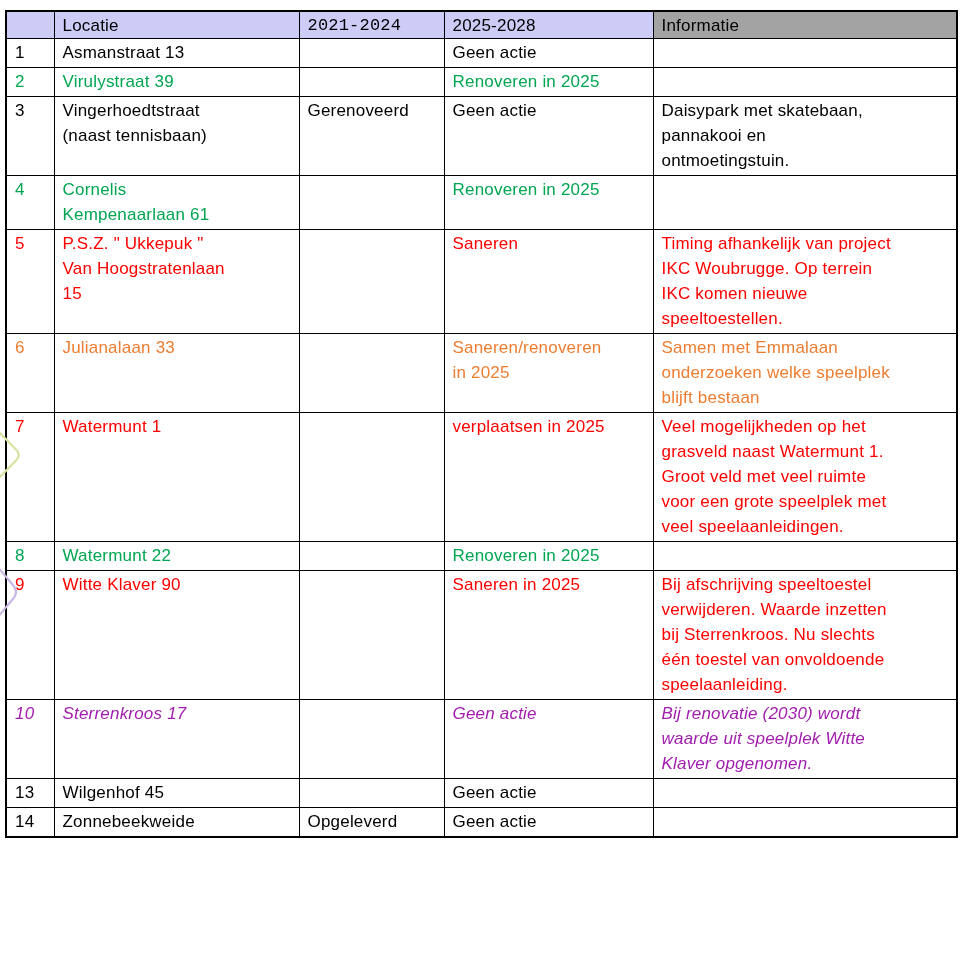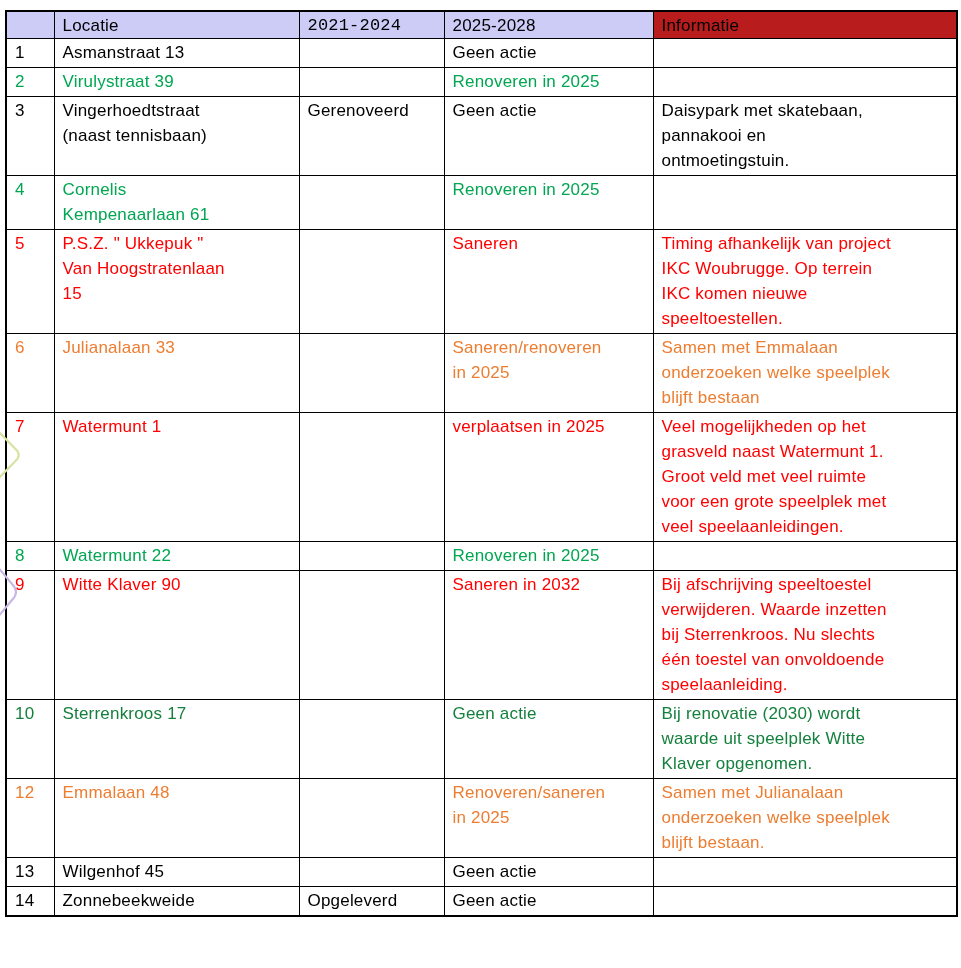--- a/index.html
+++ b/index.html
@@ -69,21 +69,21 @@
       <col style="width:145px">
       <col style="width:209px">
       <col style="width:304px">
     </colgroup>
     <thead>
       <tr id="header-row">
         <th class="num" style="background: rgb(205, 204, 247);"></th>
         <th style="background: rgb(205, 204, 247);">Locatie</th>
         <th style="background: rgb(205, 204, 247); font-family: Liberation Mono, monospace;">2021-2024</th>
         <th style="background: rgb(205, 204, 247);">2025-2028</th>
-        <th style="background: #b91c1c;">Informatie</th>
+        <th style="background: #a3a3a3;">Informatie</th>
       </tr>
     </thead>
     <tbody id="table-body">
         <tr style="color: rgb(0, 0, 0);">
           <td class="num">1</td>
           <td>Asmanstraat 13</td>
           <td></td>
           <td>Geen actie</td>
           <td></td>
         </tr>
@@ -149,45 +149,35 @@
           <td class="num">8</td>
           <td>Watermunt 22</td>
           <td></td>
           <td>Renoveren in 2025</td>
           <td></td>
         </tr>
         <tr style="color: rgb(255, 0, 0);">
           <td class="num">9</td>
           <td>Witte Klaver 90</td>
           <td></td>
-          <td>Saneren in 2032</td>
+          <td>Saneren in 2025</td>
           <td>Bij afschrijving speeltoestel
 verwijderen. Waarde inzetten
 bij Sterrenkroos. Nu slechts
 één toestel van onvoldoende
 speelaanleiding.</td>
         </tr>
-        <tr style="color: #15803d;">
+        <tr style="color: #a21caf; font-style: italic;">
           <td class="num">10</td>
           <td>Sterrenkroos 17</td>
           <td></td>
           <td>Geen actie</td>
           <td>Bij renovatie (2030) wordt
 waarde uit speelplek Witte
 Klaver opgenomen.</td>
-        </tr>
-        <tr style="color: rgb(237, 125, 49);">
-          <td class="num">12</td>
-          <td>Emmalaan 48</td>
-          <td></td>
-          <td>Renoveren/saneren
-in 2025</td>
-          <td>Samen met Julianalaan
-onderzoeken welke speelplek
-blijft bestaan.</td>
         </tr>
         <tr style="color: rgb(0, 0, 0);">
           <td class="num">13</td>
           <td>Wilgenhof 45</td>
           <td></td>
           <td>Geen actie</td>
           <td></td>
         </tr>
         <tr style="color: rgb(0, 0, 0);">
           <td class="num">14</td>

